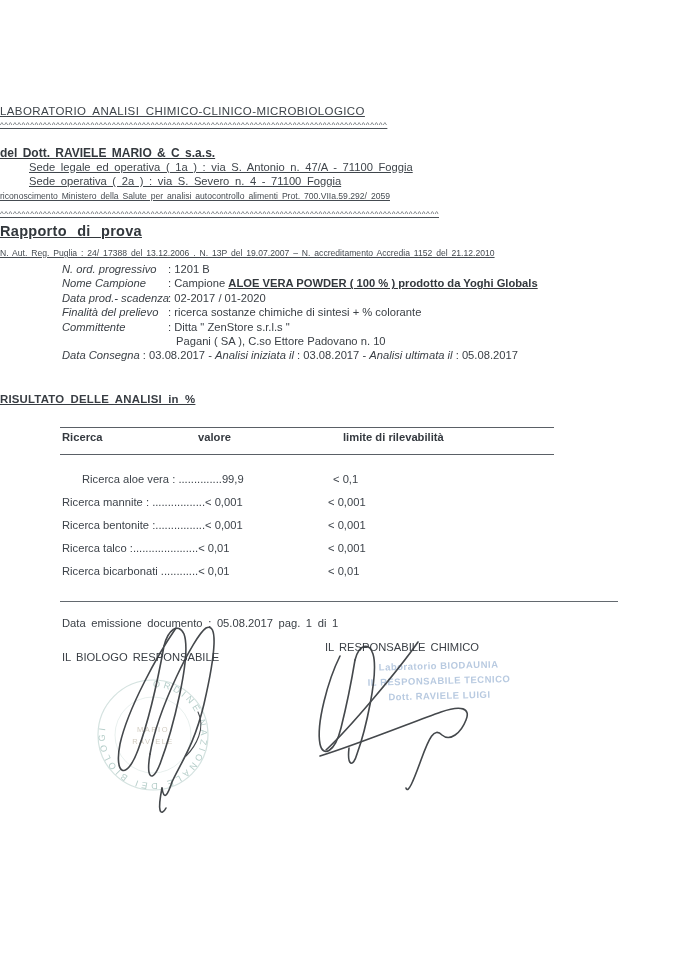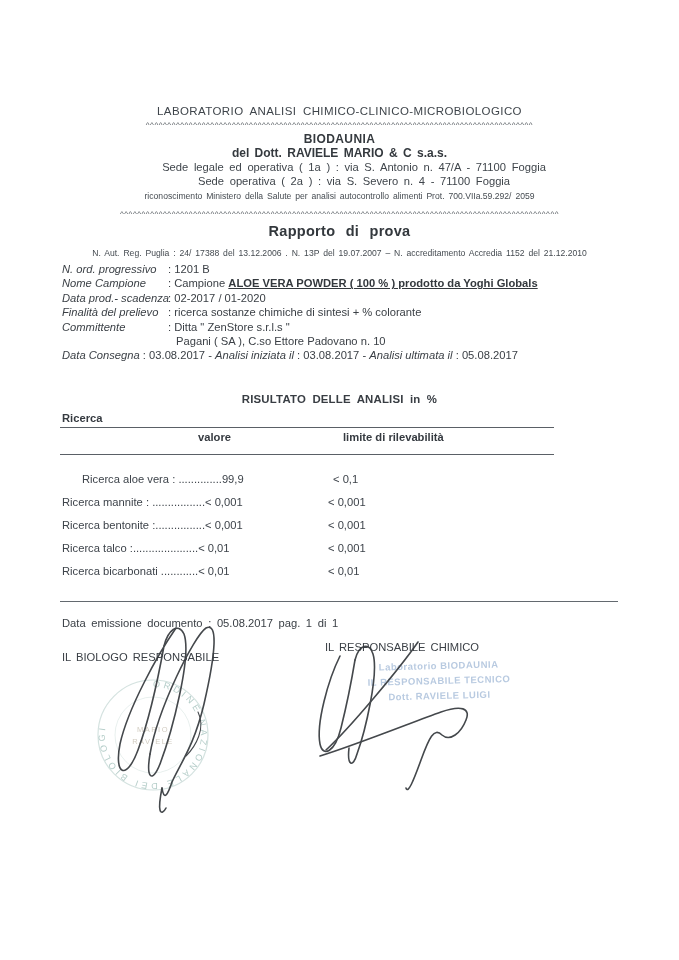--- a/index.html
+++ b/index.html
@@ -4,21 +4,21 @@
 <style>
   html,body{margin:0;padding:0;background:#e8e8e8;}
   .page{
     position:relative;width:679px;height:960px;margin:0 auto;
     background:#ffffff;overflow:hidden;
     font-family:"Liberation Sans","DejaVu Sans",sans-serif;
     color:#3b4046;
     -webkit-font-smoothing:antialiased;
   }
   .abs{position:absolute;}
-  .ctr{position:absolute;left:0;right:0;text-align:center;}
+  .ctr{position:absolute;left:0;right:0;text-align:left;text-decoration:underline;}
   .lab-title{top:105px;font-size:11.5px;letter-spacing:.4px;word-spacing:3px;color:#3f454b;}
   .caret-row{font-size:8px;letter-spacing:.55px;color:#4a5056;line-height:8px;white-space:nowrap;}
   .caret1{top:121px;}
   .caret2{top:210px;}
   .org-name{top:132px;font-size:12px;font-weight:bold;letter-spacing:.4px;color:#34393e;}
   .org-owner{top:146px;font-size:12px;font-weight:bold;word-spacing:2px;color:#34393e;}
   .addr{font-size:11.2px;word-spacing:2.5px;color:#3f454b;margin-left:29px;}
   .addr1{top:161px;}
   .addr2{top:175px;}
   .small-print{font-size:8.6px;word-spacing:1.5px;color:#454b51;}
@@ -54,21 +54,20 @@
   .sig-svg{position:absolute;}
   .round-stamp{position:absolute;left:92px;top:674px;opacity:.85;}
 </style>
 </head>
 <body>
 
 <div class="page">
 
   <div class="ctr lab-title">LABORATORIO  ANALISI  CHIMICO-CLINICO-MICROBIOLOGICO</div>
   <div class="ctr caret-row caret1">^^^^^^^^^^^^^^^^^^^^^^^^^^^^^^^^^^^^^^^^^^^^^^^^^^^^^^^^^^^^^^^^^^^^^^^^^^^^^^^^^^^^^^^^^^</div>
-  <div class="ctr org-name">BIODAUNIA</div>
   <div class="ctr org-owner">del  Dott. RAVIELE  MARIO  &amp;  C  s.a.s.</div>
   <div class="ctr addr addr1">Sede  legale  ed  operativa  ( 1a ) : via  S. Antonio n. 47/A  -  71100  Foggia</div>
   <div class="ctr addr addr2">Sede  operativa  ( 2a )  : via  S. Severo  n. 4  -  71100  Foggia</div>
   <div class="ctr small-print sp1">riconoscimento  Ministero  della  Salute  per  analisi  autocontrollo  alimenti Prot.  700.VIIa.59.292/ 2059</div>
   <div class="ctr small-print sp2">N. Aut. Reg. Puglia : 24/ 17388 del 13.12.2006 . N. 13P del 19.07.2007 – N. accreditamento Accredia  1152 del 21.12.2010</div>
   <div class="ctr caret-row caret2">^^^^^^^^^^^^^^^^^^^^^^^^^^^^^^^^^^^^^^^^^^^^^^^^^^^^^^^^^^^^^^^^^^^^^^^^^^^^^^^^^^^^^^^^^^^^^^^^^^^^^^</div>
 
   <div class="ctr report-title">Rapporto  di  prova</div>
 
   <div class="abs meta">
@@ -89,21 +88,21 @@
     </div>
     <div class="meta-cont">Pagani ( SA ), C.so  Ettore  Padovano  n. 10</div>
     <div class="meta-row">
       <span class="meta-inline-label">Data  Consegna</span><span> : 03.08.2017 - </span><span class="meta-inline-label">Analisi  iniziata  il</span><span> : 03.08.2017  - </span><span class="meta-inline-label">Analisi  ultimata il</span><span> : 05.08.2017</span>
     </div>
   </div>
 
   <div class="ctr results-title">RISULTATO DELLE  ANALISI  in %</div>
 
   <div class="rule t-rule1"></div>
-  <span class="th" style="left:62px;top:412px;">Ricerca</span>
+  <span class="th" style="left:62px;top:431px;">Ricerca</span>
   <span class="th" style="left:198px;top:431px;">valore</span>
   <span class="th" style="left:343px;top:431px;">limite di rilevabilità</span>
   <div class="rule t-rule2"></div>
 
   <div class="t-row" style="top:473px;padding-left:20px;">
     <span>Ricerca aloe vera : ..............99,9</span>
     <span class="t-limit" style="left:271px;">&lt; 0,1</span>
   </div>
   <div class="t-row" style="top:496px;">
     <span>Ricerca mannite  : .................&lt; 0,001</span>

